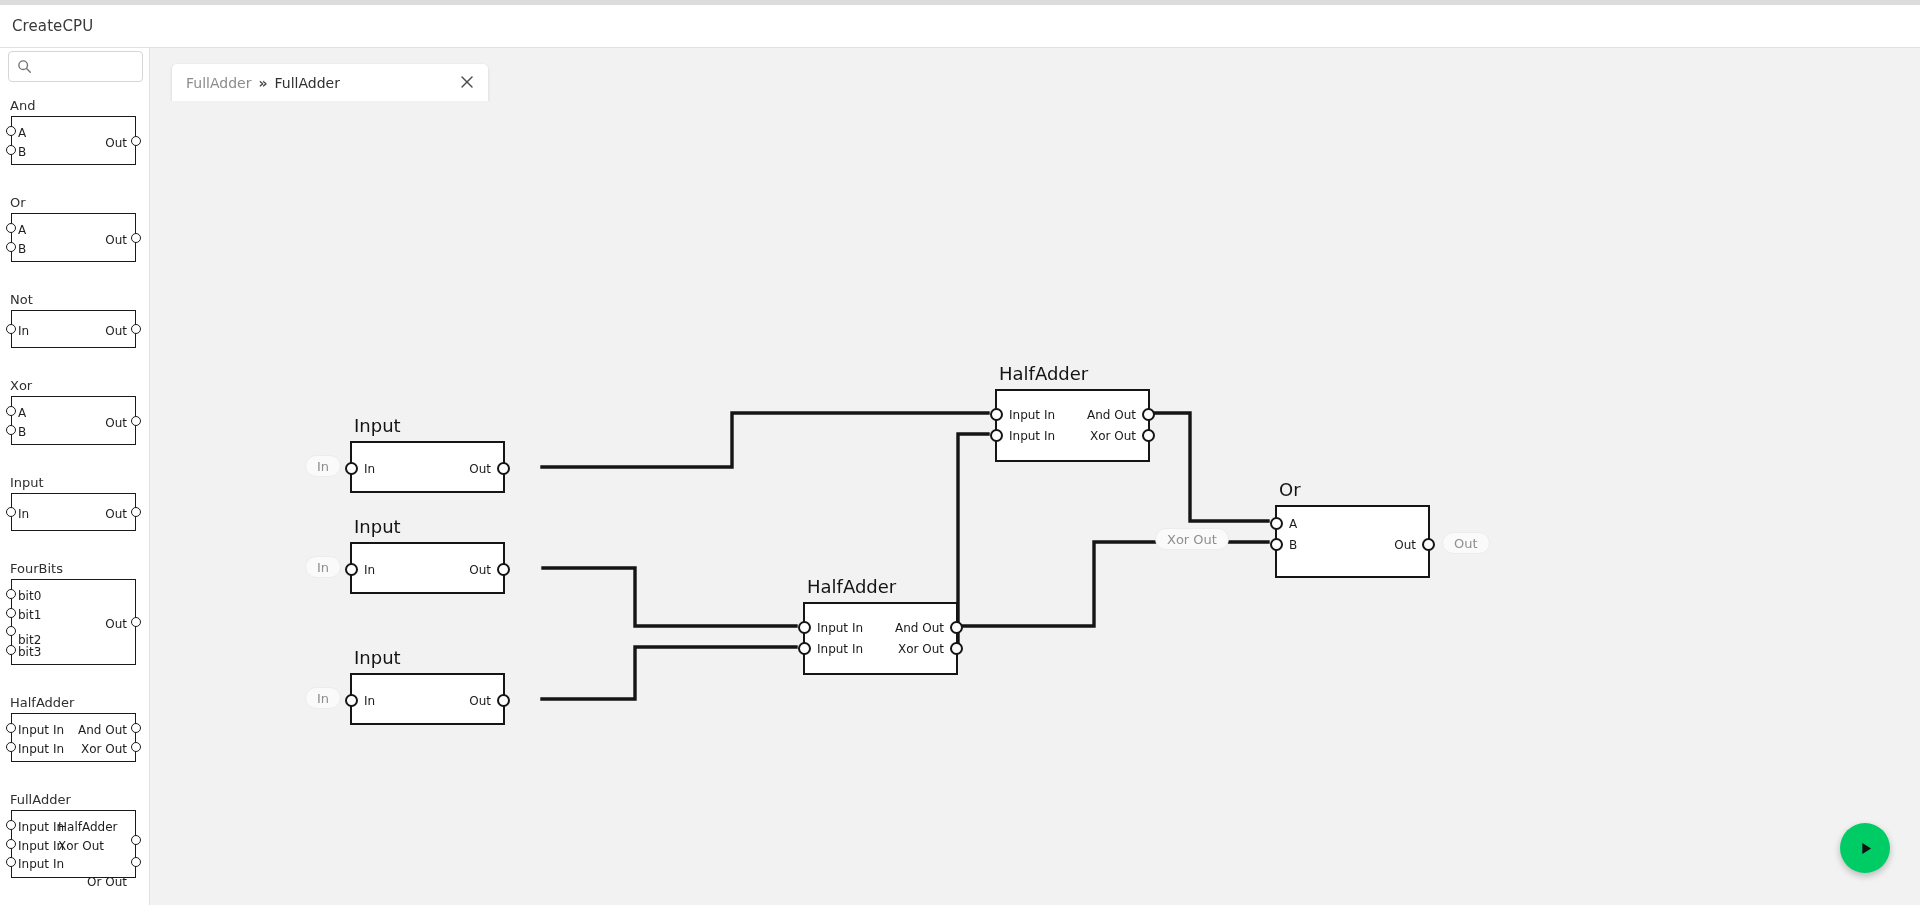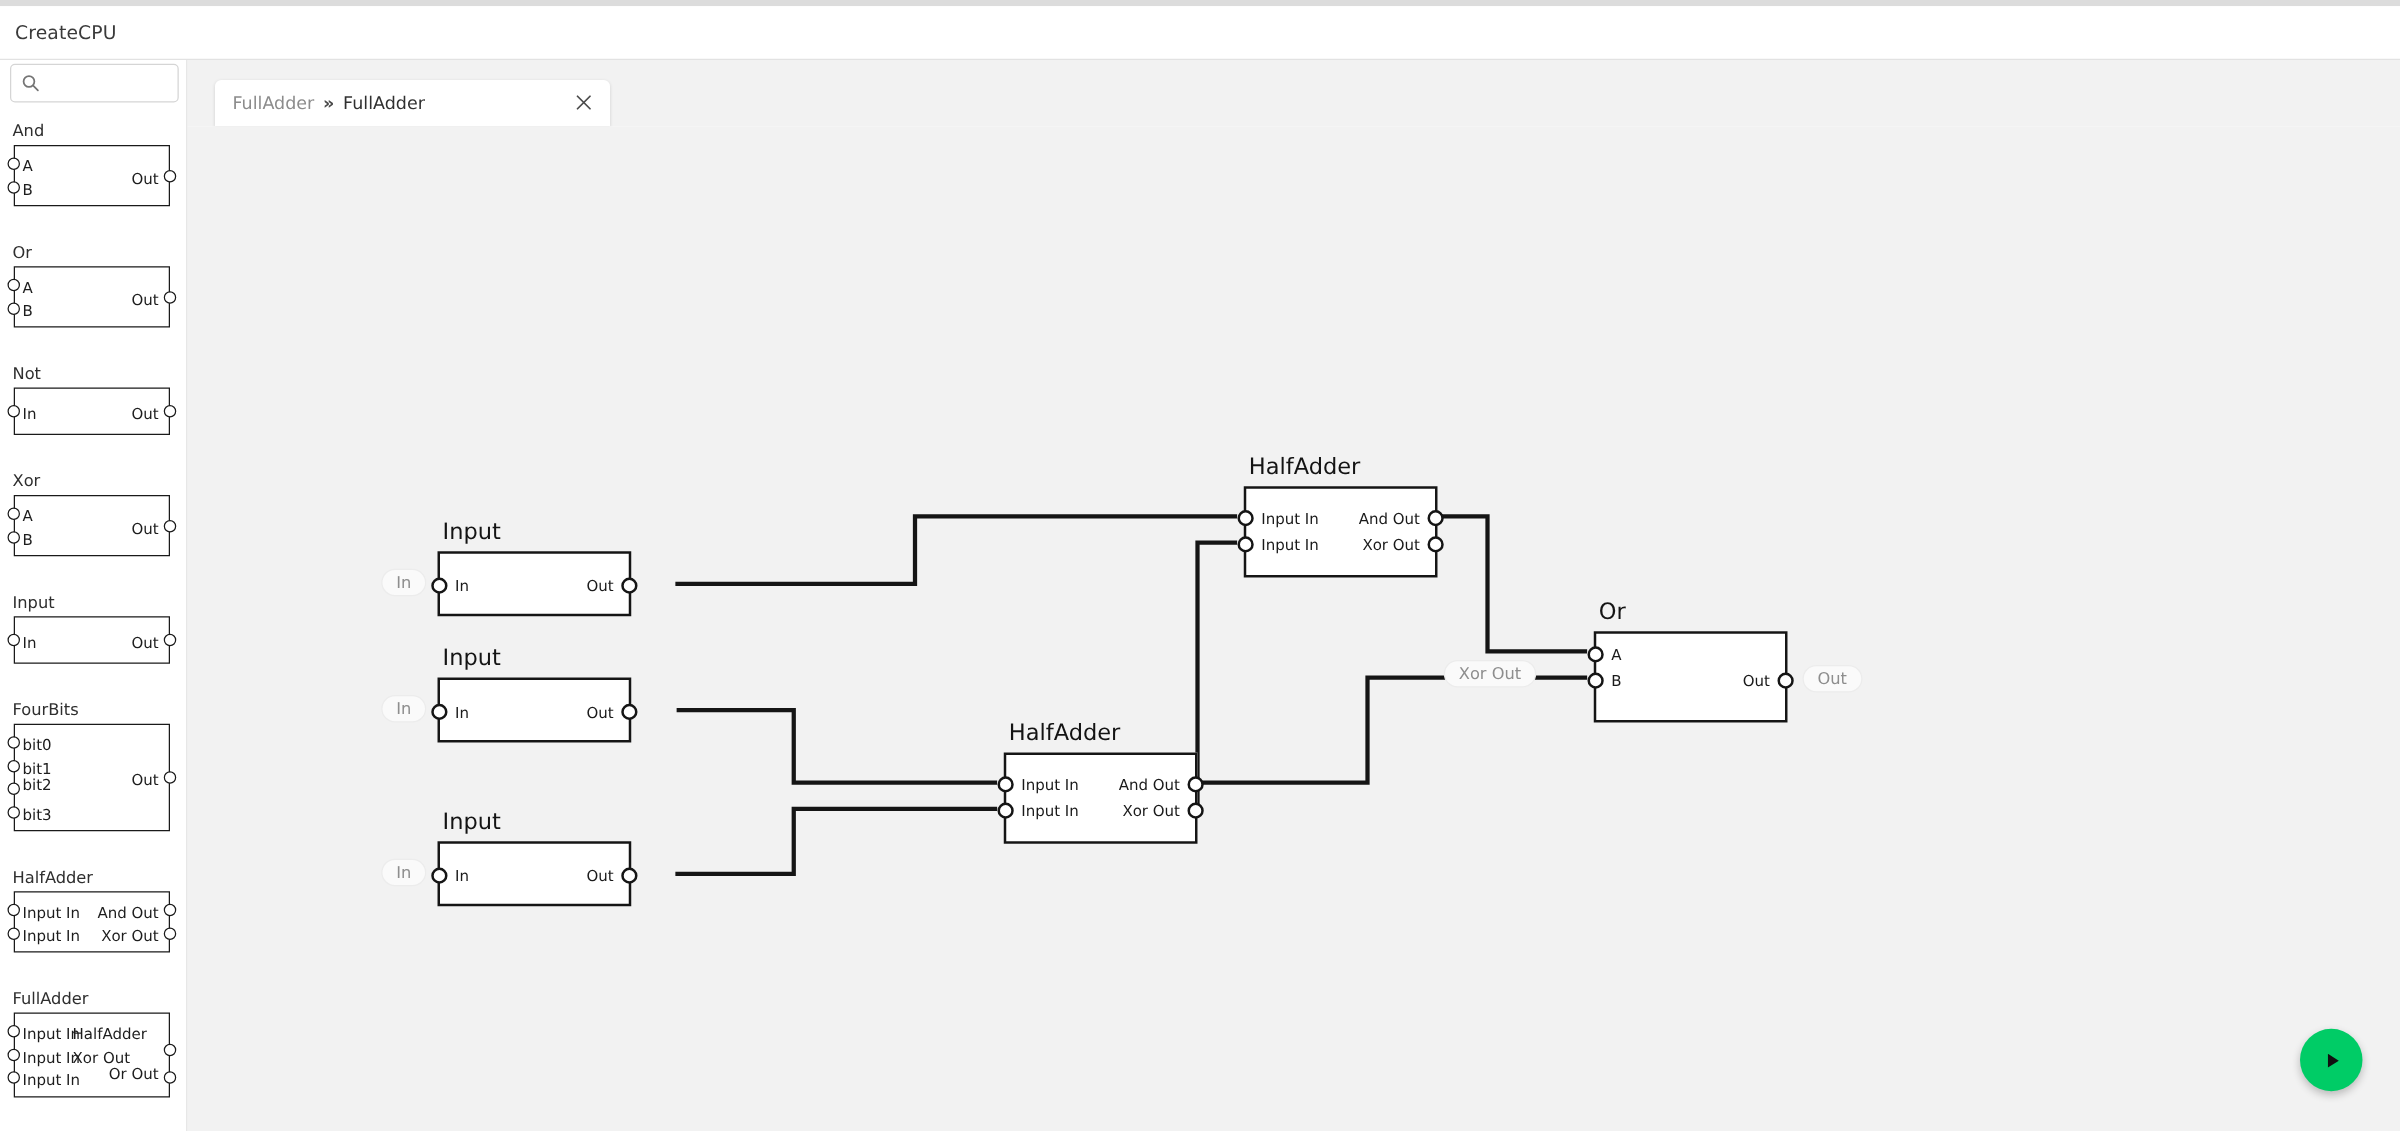--- a/index.html
+++ b/index.html
@@ -297,21 +297,21 @@
           <div class="pal-ptext" style="left: 0px; width: 127px; text-align: right; top: 33px;">Out</div>
         </div>
         <div class="pal-item" style="top: 473px; height: 108px;">
           <div class="pal-label">FourBits</div>
           <div class="pal-box" style="top: 18px; width: 125px; height: 86px;"></div>
           <div class="pal-port" style="left: 6px; top: 28.25px;"></div>
           <div class="pal-ptext" style="left: 18px; top: 29.25px;">bit0</div>
           <div class="pal-port" style="left: 6px; top: 46.75px;"></div>
           <div class="pal-ptext" style="left: 18px; top: 47.75px;">bit1</div>
           <div class="pal-port" style="left: 6px; top: 65.25px;"></div>
-          <div class="pal-ptext" style="left: 18px; top: 61px;">bit2</div>
+          <div class="pal-ptext" style="left: 18px; top: 73px;">bit2</div>
           <div class="pal-port" style="left: 6px; top: 83.75px;"></div>
           <div class="pal-ptext" style="left: 18px; top: 84.75px;">bit3</div>
           <div class="pal-port" style="left: 131px; top: 56px;"></div>
           <div class="pal-ptext" style="left: 0px; width: 127px; text-align: right; top: 57px;">Out</div>
         </div>
         <div class="pal-item" style="top: 607px; height: 71px;">
           <div class="pal-label">HalfAdder</div>
           <div class="pal-box" style="top: 18px; width: 125px; height: 49px;"></div>
           <div class="pal-port" style="left: 6px; top: 28.25px;"></div>
           <div class="pal-ptext" style="left: 18px; top: 29.25px;">Input In</div>
@@ -325,21 +325,21 @@
         <div class="pal-item" style="top: 704px; height: 89.5px;">
           <div class="pal-label">FullAdder</div>
           <div class="pal-box" style="top: 18px; width: 125px; height: 67.5px;"></div>
           <div class="pal-port" style="left: 6px; top: 28.25px;"></div>
           <div class="pal-ptext" style="left: 18px; top: 29.25px;">Input In</div>
           <div class="pal-port" style="left: 6px; top: 46.75px;"></div>
           <div class="pal-ptext" style="left: 18px; top: 47.75px;">Input In</div>
           <div class="pal-port" style="left: 6px; top: 65.25px;"></div>
           <div class="pal-ptext" style="left: 18px; top: 66.25px;">Input In</div>
           <div class="pal-port" style="left: 131px; top: 65.25px;"></div>
-          <div class="pal-ptext" style="left: 0px; width: 127px; text-align: right; top: 61px;">Or Out</div>
+          <div class="pal-ptext" style="left: 0px; width: 127px; text-align: right; top: 84px;">Or Out</div>
           <div class="pal-port" style="left: 131px; top: 42.75px;"></div>
           <div class="pal-ctext" style="left: 58px; top: 29.25px;">HalfAdder</div>
           <div class="pal-ctext" style="left: 58px; top: 47.75px;">Xor Out</div>
         </div>
       </div>
   </div>
 
   <div class="tabstrip">
     <div class="tab">
       <span class="tab-crumb-root">FullAdder</span>

